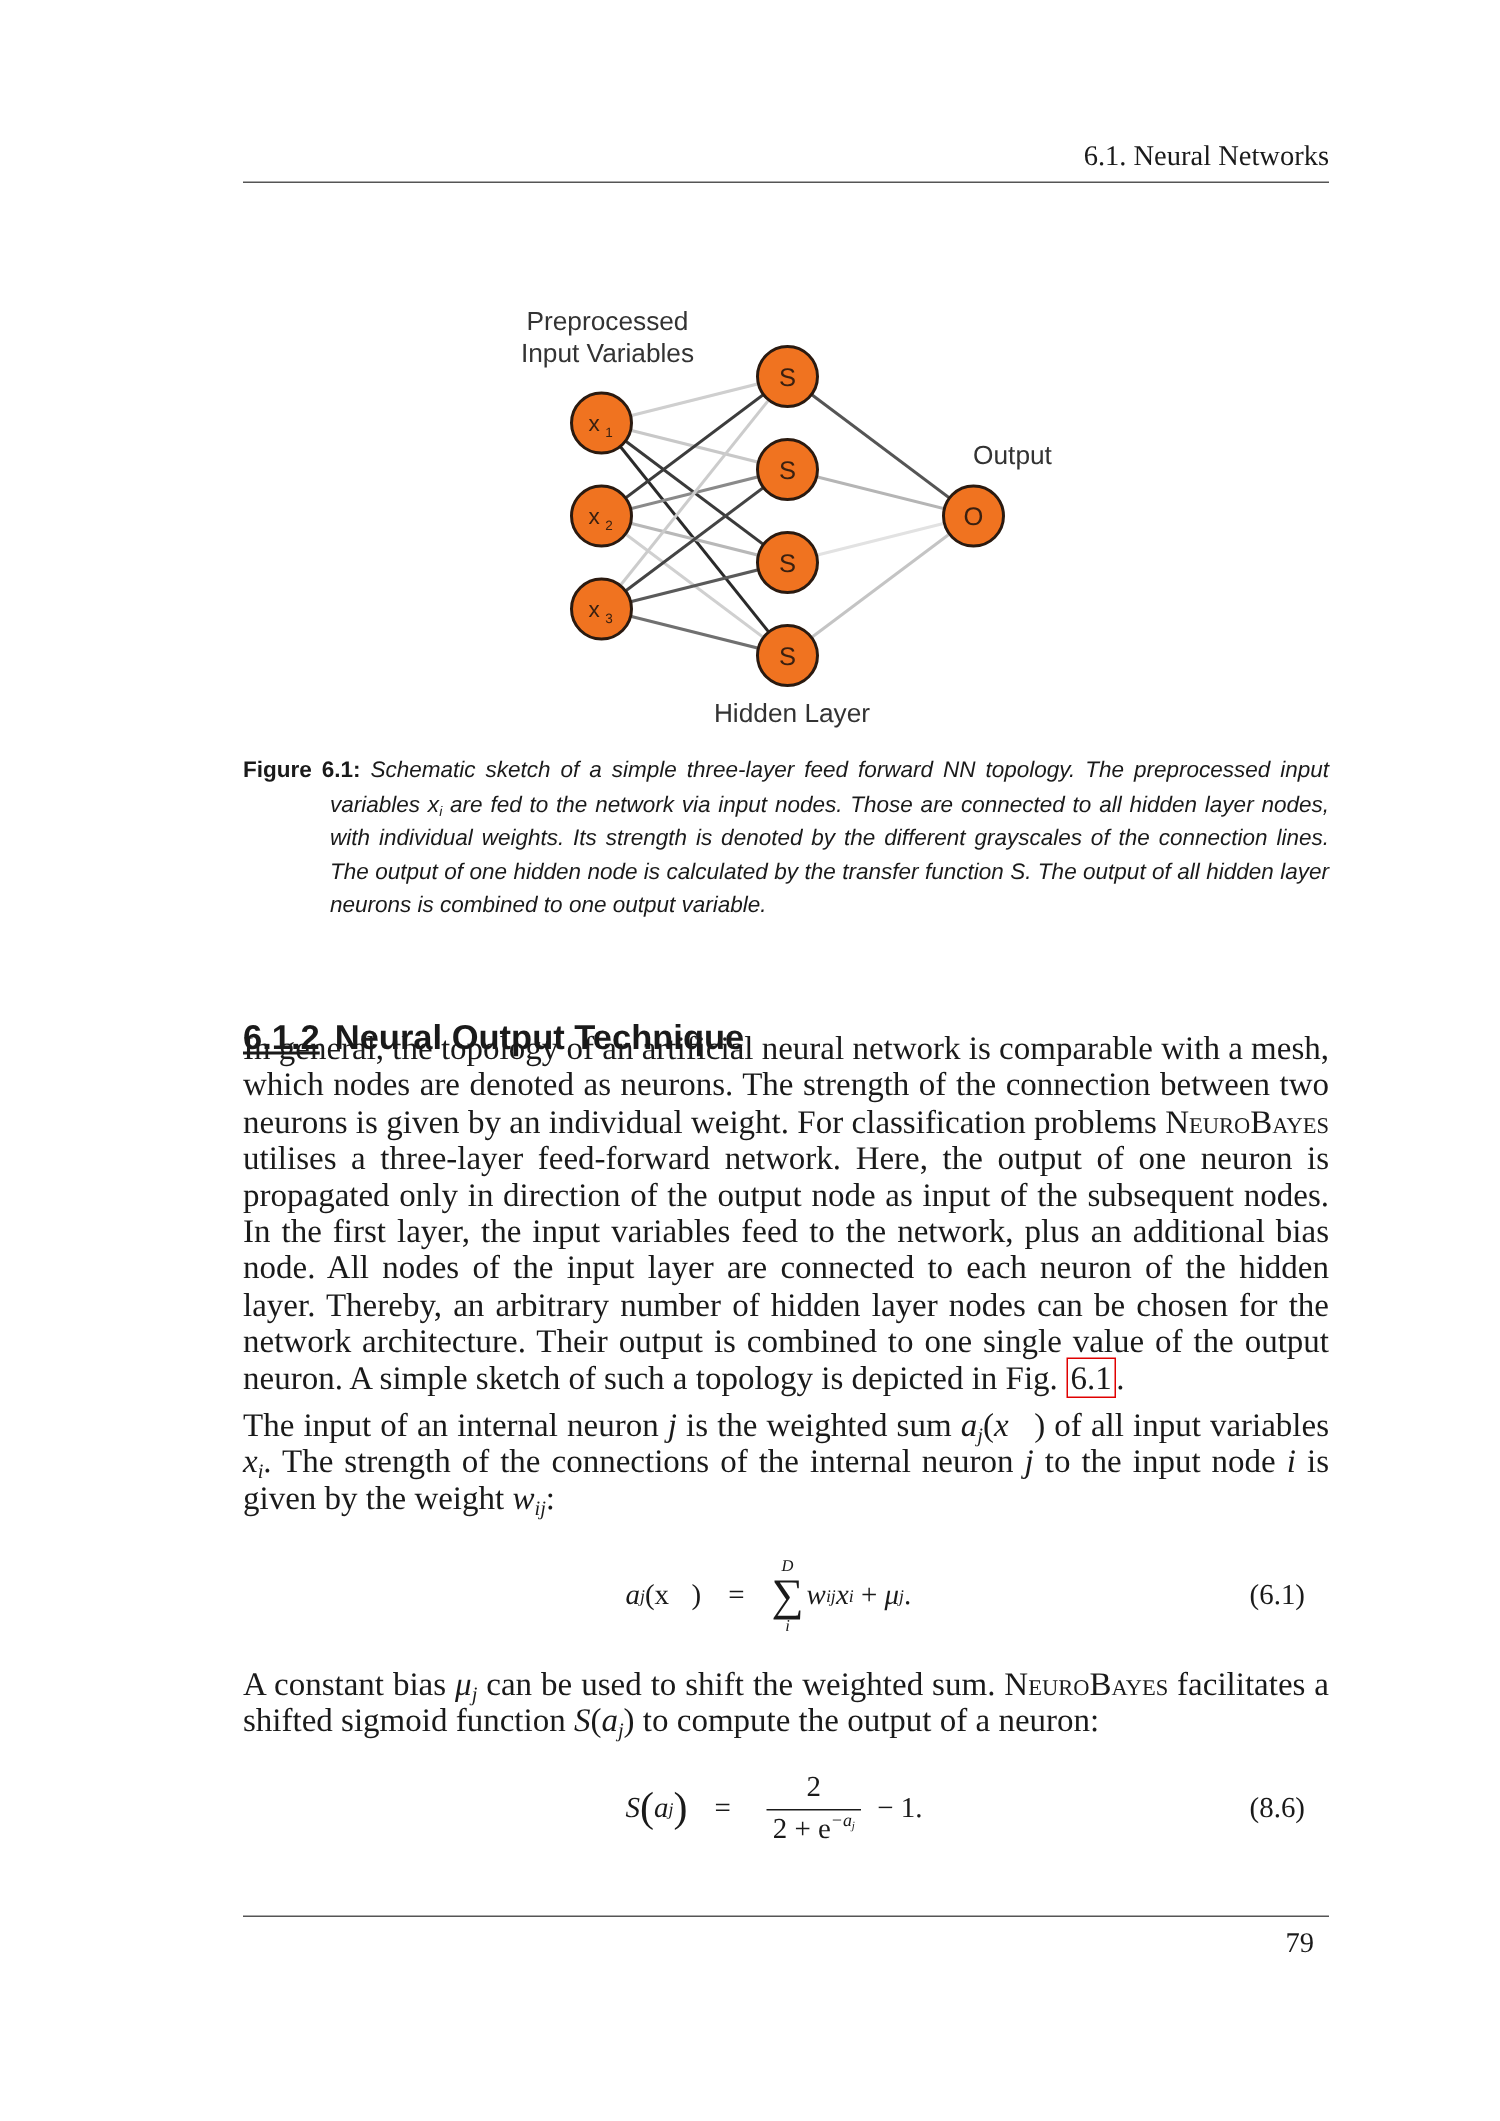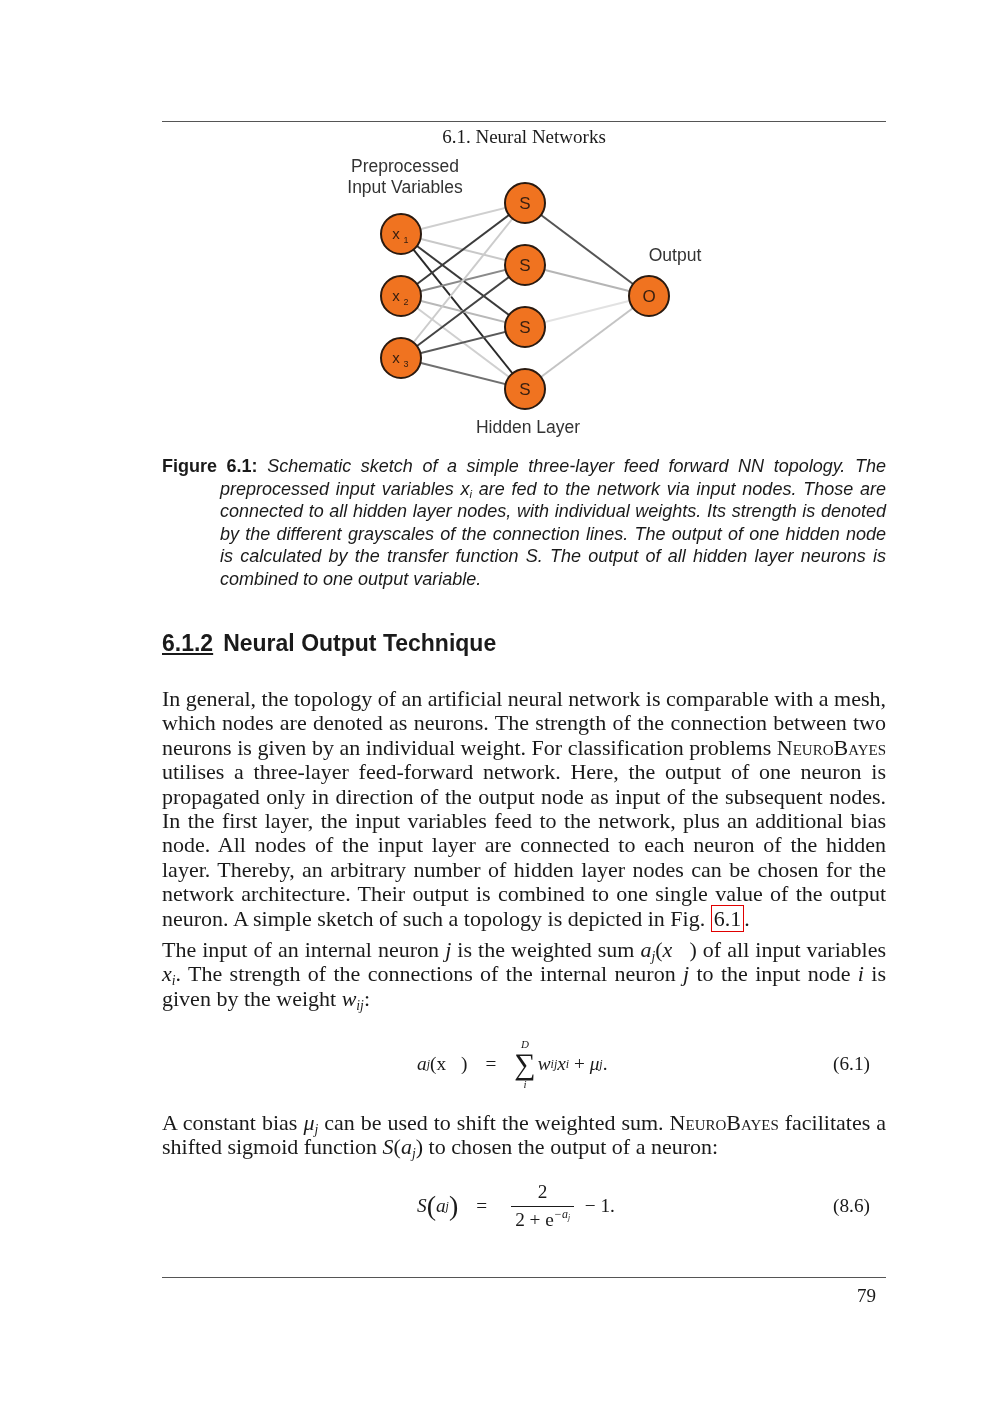--- a/index.html
+++ b/index.html
@@ -1,33 +1,33 @@
 <!DOCTYPE html>
 <html><head>
 <meta charset="utf-8">
 <style>
   html, body { margin: 0; padding: 0; background: #ffffff; }
   body { width: 1000px; height: 1414px; position: relative; overflow: hidden; color: #1a1a1a; }
   .serif { font-family: "Liberation Serif", "DejaVu Serif", serif; }
-  .sans { font-family: "Liberation Sans", "DejaVu Sans", sans-serif; }
+  .sans { font-family: "Liberation Sans", "DejaVu Sans", sans-serif; margin-top: 48px; }
 
   .running-header {
     position: absolute; left: 162px; top: 94px; width: 724px;
-    text-align: center; font-size: 19px; margin-top: 32px;
+    text-align: right; font-size: 19px;
   }
   .header-rule {
     position: absolute; left: 162px; top: 121px; width: 724px; height: 1px; background: #555;
   }
 
   .figure { position: absolute; left: 330px; top: 150px; width: 380px; height: 295px; }
   .figure svg { display: block; }
 
   .caption {
     position: absolute; left: 162px; top: 455px; width: 724px;
-    font-size: 18px; line-height: 22.6px; text-align: justify;
+    font-size: 15px; line-height: 22.6px; text-align: justify;
   }
   .caption .cap-label { font-weight: bold; font-style: normal; }
   .caption .cap-body { font-style: italic; }
   .caption .hang { display: block; padding-left: 58px; text-indent: -58px; }
 
   .section-title {
     position: absolute; left: 162px; top: 630px; font-size: 23px; font-weight: bold;
   }
   .section-title .num { margin-right: 10px; text-decoration: underline; }
 
@@ -178,21 +178,21 @@
       <sub class="m">i</sub>
       <span style="white-space:pre"> + </span>
       <span class="m">μ</span>
       <sub class="m">j</sub>
       <span>.</span>
   </div>
   <span class="eq-num">(6.1)</span>
 </div>
 
 <div class="para p3 serif">
-  <span>A constant bias </span><span class="m">μ<sub>j</sub></span><span> can be used to shift the weighted sum. </span><span class="sc">NeuroBayes</span><span> facilitates a shifted sigmoid function </span><span class="m">S</span>(<span class="m">a<sub>j</sub></span>)<span> to chosen the output of a neuron:</span>
+  <span>A constant bias </span><span class="m">μ<sub>j</sub></span><span> can be used to shift the weighted sum. </span><span class="sc">NeuroBayes</span><span> facilitates a shifted sigmoid function </span><span class="m">S</span>(<span class="m">a<sub>j</sub></span>)<span> to compute the output of a neuron:</span>
 </div>
 
 <div class="equation eq2 serif">
   <div class="eq-body">
     <span class="m">S</span>
     <span class="bigparen">(</span>
       <span class="m">a</span>
       <sub class="m">j</sub>
       <span class="bigparen">)</span>
     <span class="eq-eq">=</span>

